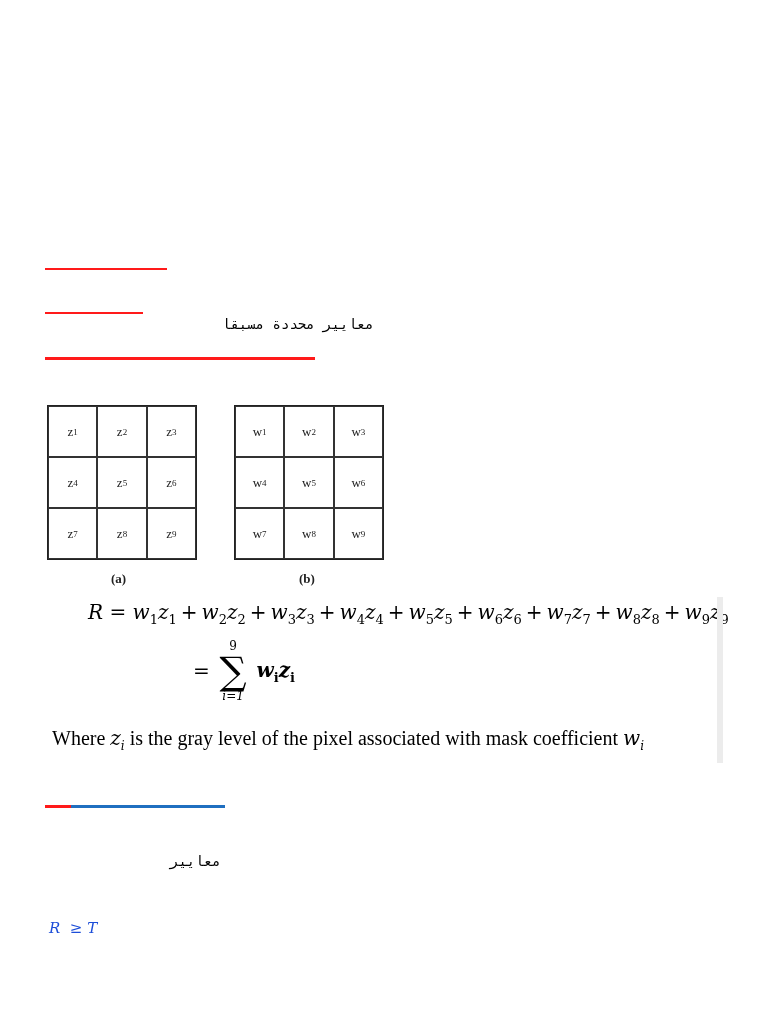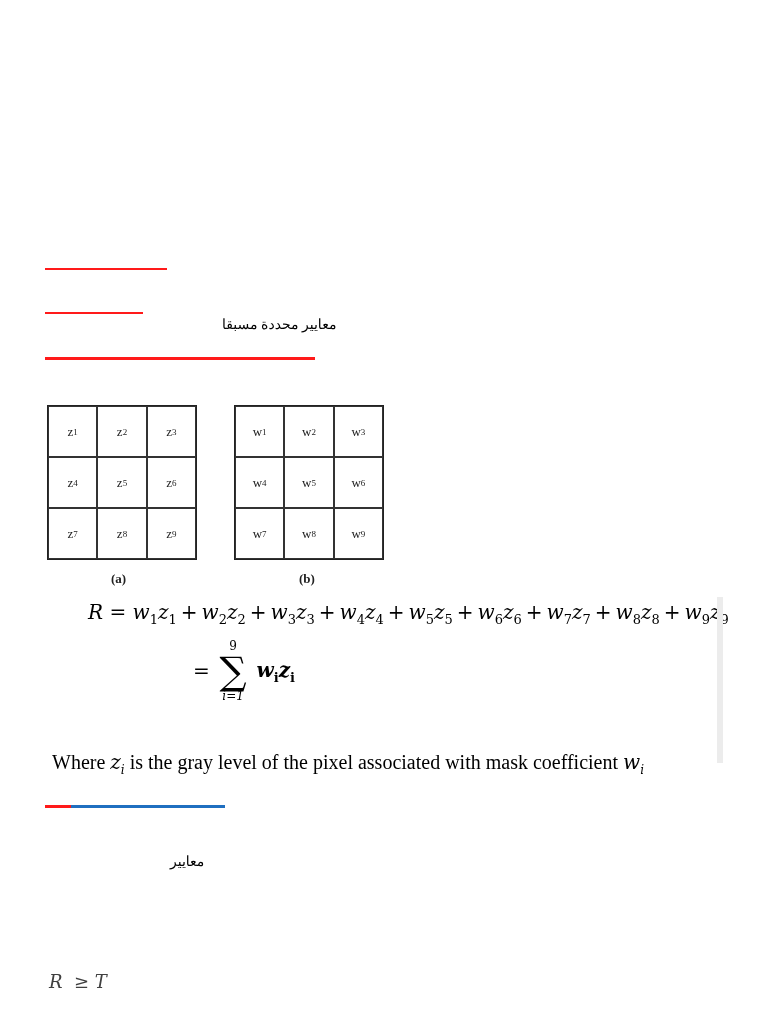--- a/index.html
+++ b/index.html
@@ -1,37 +1,37 @@
 <!DOCTYPE html>
 <html><head>
 <meta charset="utf-8">
 <style>
   html, body { margin:0; padding:0; background:#ffffff; }
   body { width:768px; height:1024px; position:relative; overflow:hidden; font-family:"Liberation Serif", serif; color:#000; }
   .abs { position:absolute; }
   .redline { position:absolute; background:#ff1a1a; height:2px; }
-  .arabic { position:absolute; font-family:Liberation Serif, serif; font-size:14px; direction:rtl; white-space:nowrap;text-align:right; }
+  .arabic { position:absolute; font-family:Liberation Mono, monospace; font-size:14px; direction:rtl; white-space:nowrap;text-align:right; }
   .grid { position:absolute; width:150px; height:155px; border:1.5px solid #222; box-sizing:border-box; display:grid; grid-template-columns:1fr 1fr 1fr; grid-template-rows:1fr 1fr 1fr; }
   .cell { border:0.75px solid #333; display:flex; align-items:center; justify-content:center; font-family:"Liberation Serif", serif; font-size:13px; color:#222; }
   .cell sub { font-size:9px; }
   .caption { position:absolute; font-family:"Liberation Serif", serif; font-weight:bold; font-size:13px; color:#222; }
   .math { font-family:"DejaVu Serif", serif; font-style:italic; white-space:nowrap; }
   .math .op { font-style:normal; }
   .math sub { font-size:13px; font-style:normal; vertical-align:-5px; }
   .eq1 { position:absolute; left:88px; top:600px; font-size:20px; }
   .eq2 { position:absolute; left:193px; top:640px; font-size:20px; }
   .sigma-wrap { display:inline-block; position:relative; vertical-align:middle; text-align:center; width:34px; }
   .sigma { font-style:normal; font-size:38px; line-height:38px; display:block; }
   .sig-top { font-style:normal; font-size:12px; display:block; line-height:12px; }
   .sig-bot { font-size:12px; display:block; line-height:12px; }
-  .where { position:absolute; left:52px; top:750px; font-family:"Liberation Serif", serif; font-size:20px; white-space:nowrap;text-align:center; }
+  .where { position:absolute; left:52px; top:726px; font-family:"Liberation Serif", serif; font-size:20px; white-space:nowrap;text-align:center; }
   .where i { font-family:"DejaVu Serif", serif; }
   .where sub { font-size:12px; }
   .sidebar-strip { position:absolute; left:717px; top:597px; width:6px; height:166px; background:#ececec; }
-  .threshold { position:absolute; left:49px; top:971px; color:#404040; font-size:18px; }
+  .threshold { position:absolute; left:49px; top:919px; color:#1d4ed8; font-size:15px; }
 </style>
 </head>
 <body>
 
 <div class="redline" style="left:45px; top:268px; width:122px;"></div>
 <div class="redline" style="left:45px; top:312px; width:98px; height:1.5px;"></div>
 <div class="arabic" style="left:222px; top:316px;">معايير محددة مسبقا</div>
 <div class="redline" style="left:45px; top:357px; width:270px; height:2.5px;"></div>
 
 <div class="grid" style="left:47px; top:405px;" id="grid-a">

